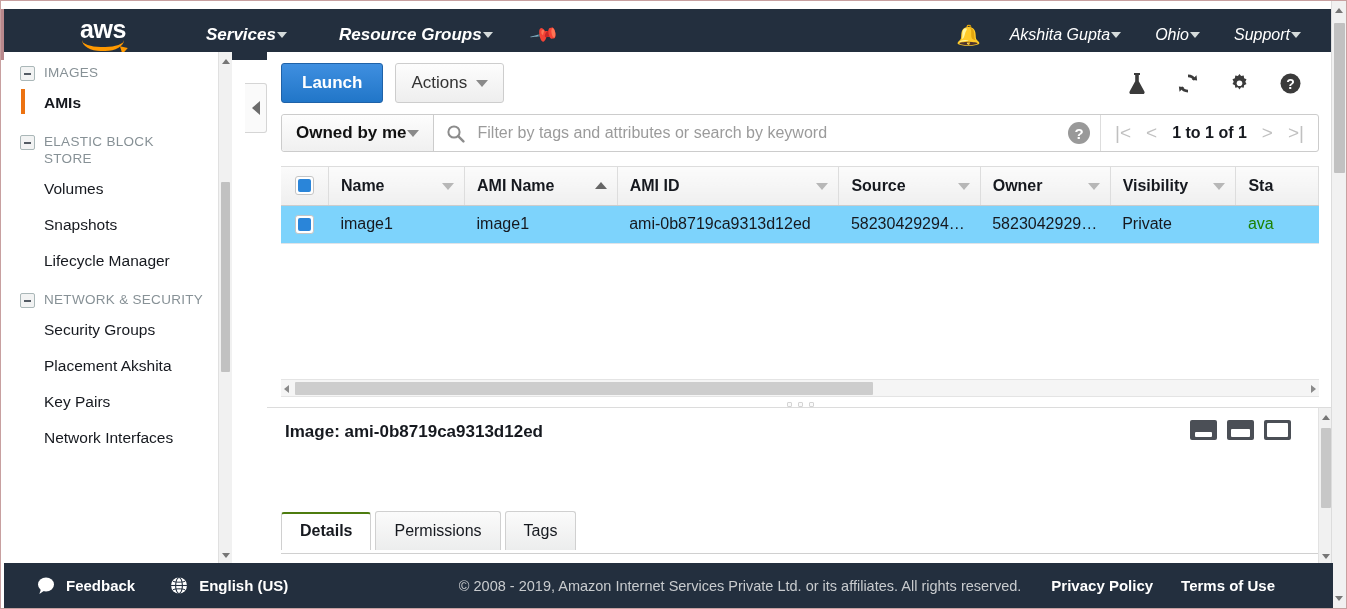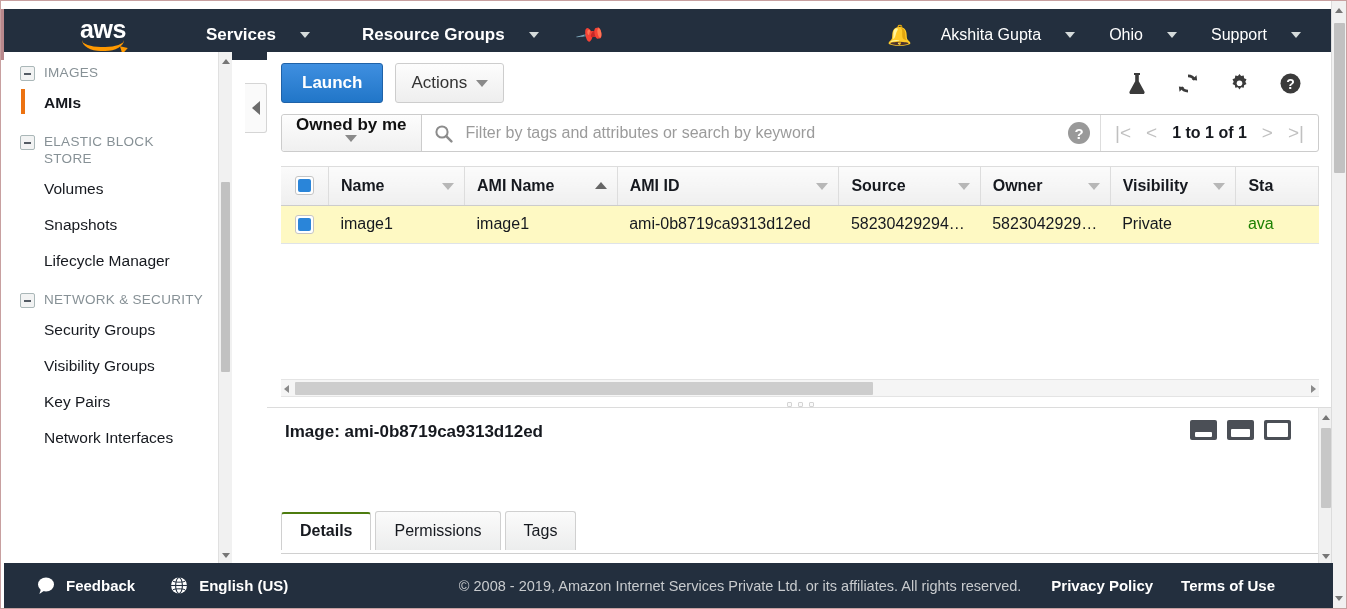--- a/index.html
+++ b/index.html
@@ -34,22 +34,22 @@
     position: relative;
   }
   .aws-smile:after {
     content:""; position:absolute; right:-4px; bottom:-6px;
     width:0;height:0;border-left:7px solid #ff9900;
     border-top:4px solid transparent;border-bottom:4px solid transparent;
     transform: rotate(-18deg);
   }
   .nav-item {
     color: #fff; font-size: 17px; font-weight: bold;
-    display: flex; align-items: center; gap: 24px;
-    padding: 6px 10px; cursor: pointer; white-space: nowrap;
+    display: flex; align-items: center; gap: 1px;
+    padding: 6px 10px; cursor: pointer; white-space: nowrap; font-style: italic;
   }
   #nav-services { margin-left: 62px; }
   #nav-resource-groups { margin-left: 32px; }
   .caret-down {
     width: 0; height: 0;
     border-left: 5px solid transparent; border-right: 5px solid transparent;
     border-top: 6px solid #d5dbdb;
   }
   .pin-icon { margin-left: 30px; color: #fff; font-size: 19px; cursor: pointer;
               transform: rotate(35deg); display:inline-block; }
@@ -141,21 +141,21 @@
 
   
   #filterbar {
     margin: 0 14px; height: 38px; display: flex; align-items: stretch;
     border: 1px solid #ccc; border-radius: 3px; background: #fff;
   }
   #owner-select {
     display: flex; align-items: center; gap: 0; padding: 0 14px;
     background: linear-gradient(#fdfdfd,#f0f0f0); border-right: 1px solid #ccc;
     border-radius: 3px 0 0 3px; font-size: 17px; font-weight: bold; color: #111;
-    cursor: pointer; white-space: nowrap; flex-direction: column;
+    cursor: pointer; white-space: nowrap;
   }
   #search-wrap { flex: 1; display: flex; align-items: center; padding: 0 10px 0 12px; gap: 11px; min-width: 0; }
   #search-input {
     border: none; outline: none; flex: 1; font-size: 16px; color: #444;
     font-family: "Liberation Sans", sans-serif; min-width: 0; background: transparent;
   }
   #search-input::placeholder { color: #9b9b9b; }
   .help-circle {
     width: 22px; height: 22px; border-radius: 50%; background: #999; color: #fff;
     font-size: 15px; font-weight: bold; display: flex; align-items: center;
@@ -190,21 +190,21 @@
     width: 19px; height: 19px; border: 1px solid #c5c5c5; border-radius: 3px;
     background: #fff; display: inline-block; position: relative; cursor: pointer;
     vertical-align: middle;
   }
   .checkbox.checked:after {
     content:""; position:absolute; left:2px; top:2px; width:13px; height:13px;
     background: #2a85d9; border-radius: 2px;
   }
   tbody td {
     font-size: 16px; color: #16191f; padding: 9px 12px; height: 37px;
-    background: #fef9c3; white-space: nowrap; overflow: hidden; text-overflow: ellipsis;
+    background: #7dd3fc; white-space: nowrap; overflow: hidden; text-overflow: ellipsis;
   }
   tbody tr { border-bottom: 1px solid #dfe3e8; }
   td.status-cell { color: #1d8102; }
 
   
   #hscroll {
     position: absolute; left: 14px; right: 14px; top: 327px; height: 18px;
     background: #f5f5f5; border-top: 1px solid #e4e4e4; border-bottom: 1px solid #e4e4e4;
   }
   #hscroll .hthumb {
@@ -350,21 +350,21 @@
   </div>
 
   <div class="side-group">
     <span class="exp"></span>
     <span class="gl">NETWORK &amp; SECURITY</span>
   </div>
   <div class="side-link">
     <span>Security Groups</span>
   </div>
   <div class="side-link">
-    <span>Visibility Groups</span>
+    <span>Placement Akshita</span>
   </div>
   <div class="side-link">
     <span>Key Pairs</span>
   </div>
   <div class="side-link">
     <span>Network Interfaces</span>
   </div>
 
   <div id="sidebar-scroll">
     <span class="sb-arrow sb-up"></span>

